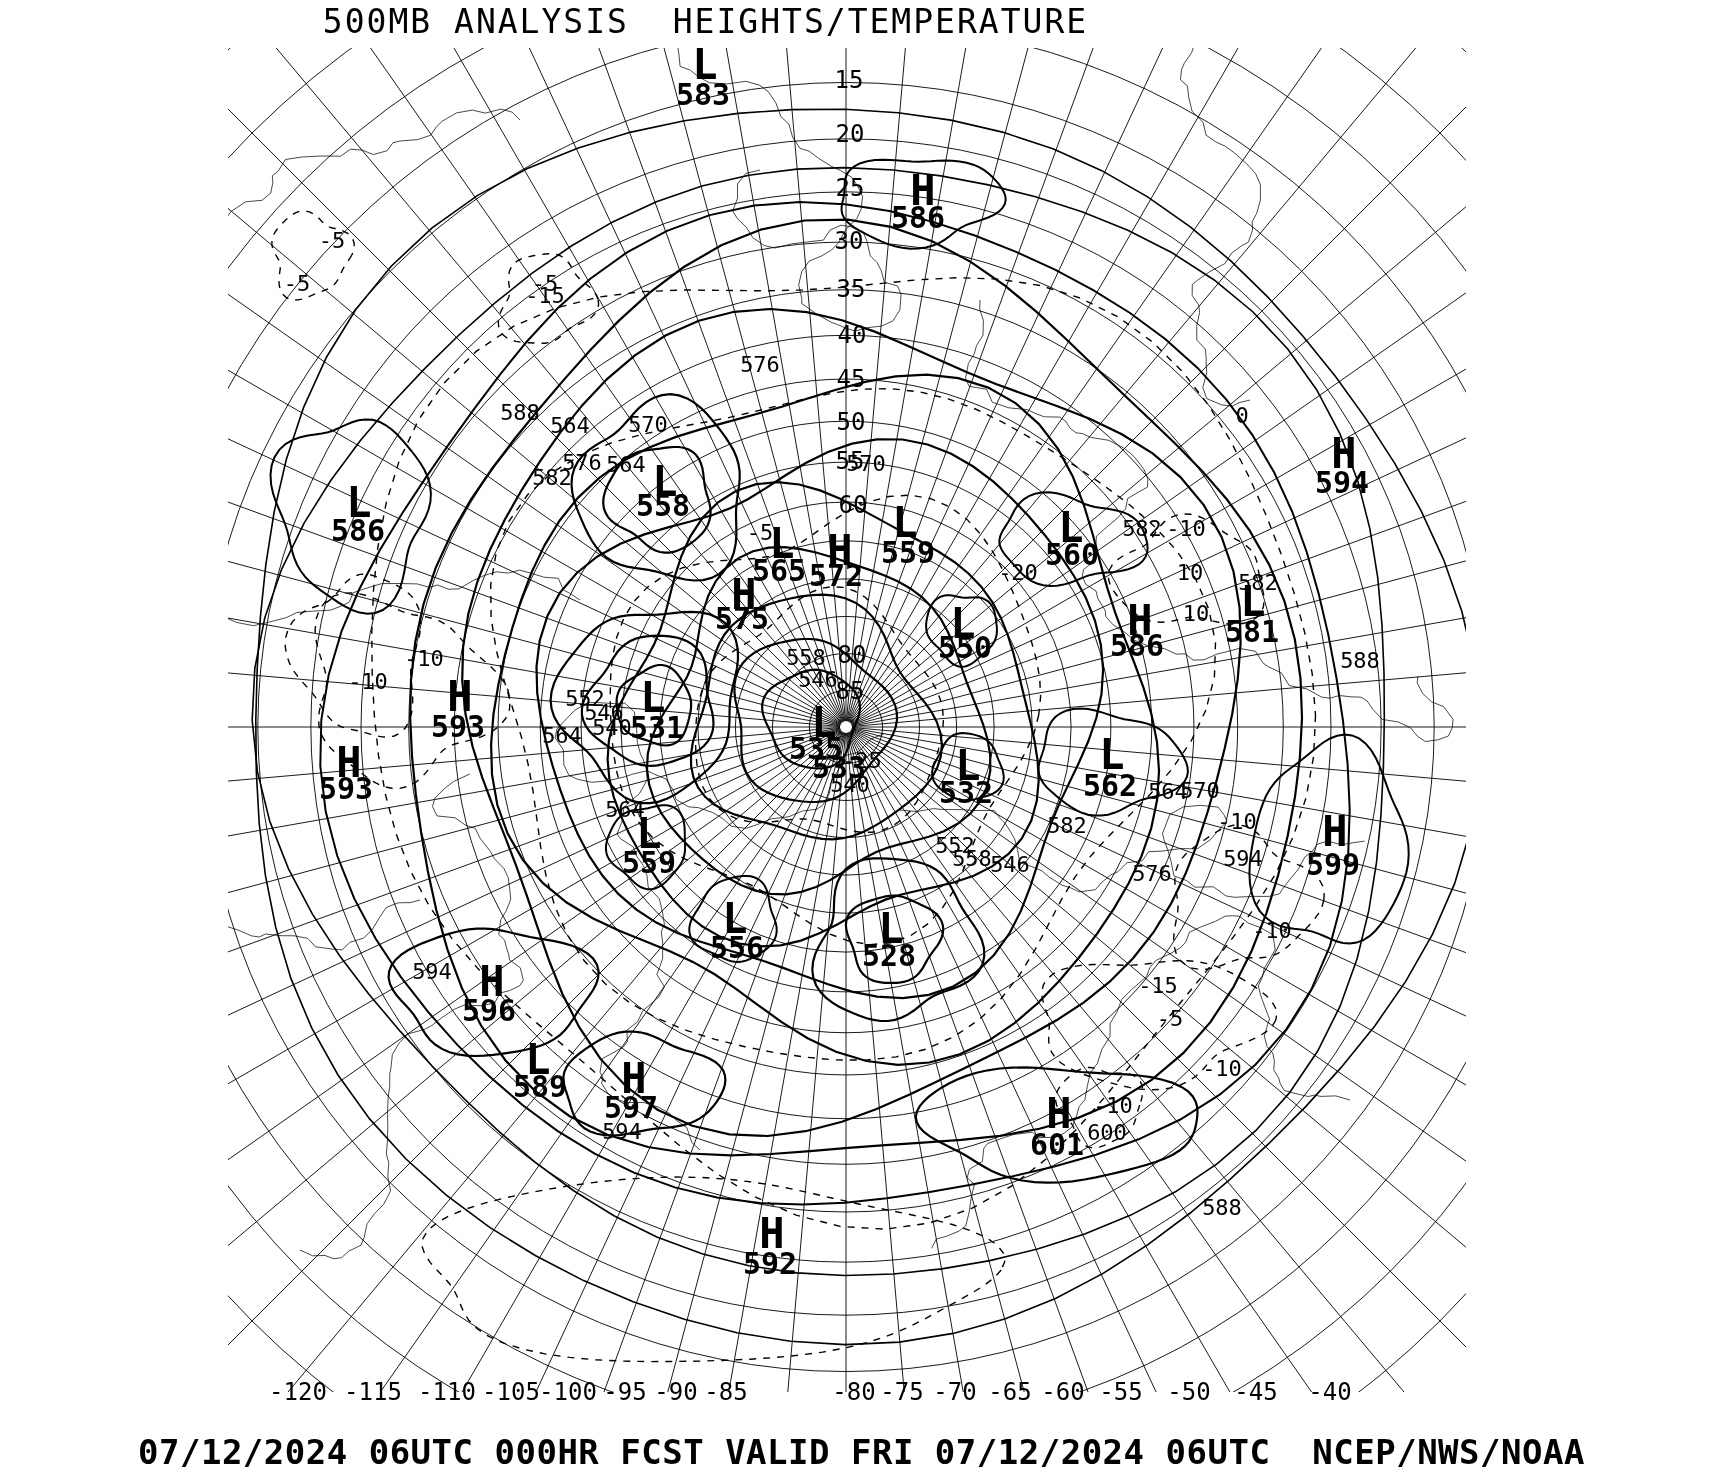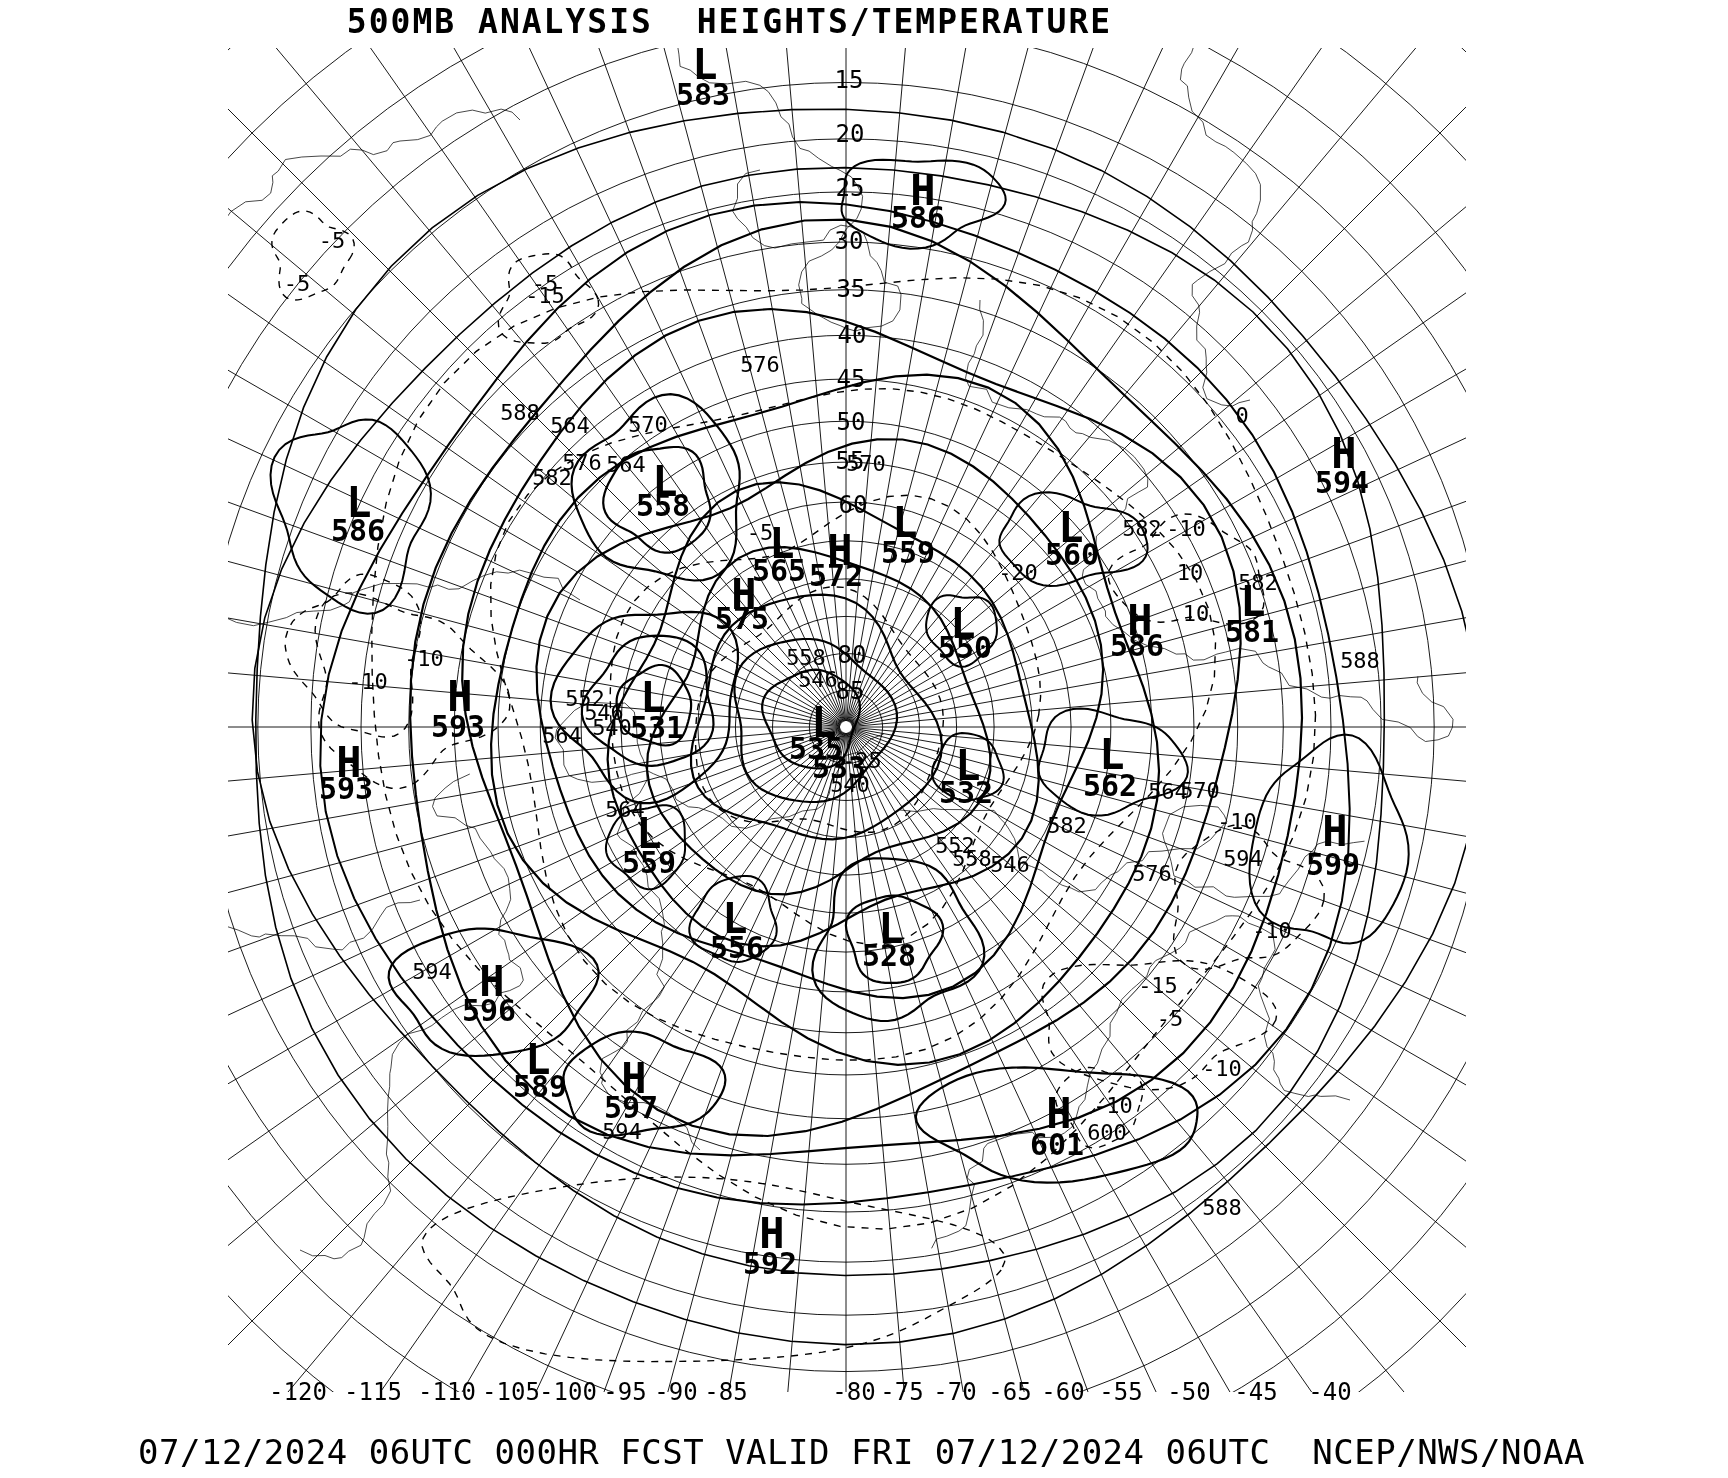--- a/index.html
+++ b/index.html
@@ -1,20 +1,20 @@
 <!DOCTYPE html>
 <html><head>
 <meta charset="utf-8">
 <style>
   html,body{margin:0;padding:0;background:#ffffff;}
   body{width:1728px;height:1478px;position:relative;overflow:hidden;
        font-family:"DejaVu Sans Mono","Liberation Mono",monospace;color:#000;}
   .title{position:absolute;top:2px;left:0;width:1411px;text-align:center;
-         font-size:33px;font-weight:bold;letter-spacing:2px;white-space:pre;margin-left:24px;}
-  .footer{position:absolute;top:1432px;left:138px;font-size:34px;font-weight:normal;
+         font-size:33px;font-weight:normal;letter-spacing:2px;white-space:pre;}
+  .footer{position:absolute;top:1432px;left:138px;font-size:34px;font-weight:bold;
           letter-spacing:0.5px;white-space:pre;}
   svg{position:absolute;top:0;left:0;}
   text{font-family:"DejaVu Sans Mono","Liberation Mono",monospace;fill:#000;}
   .ctr-letter{font-size:42px;font-weight:bold;}
   .ctr-value{font-size:30px;font-weight:bold;}
   .clabel{font-size:22px;}
   .geolabel{font-size:24px;}
 </style>
 </head>
 <body>

